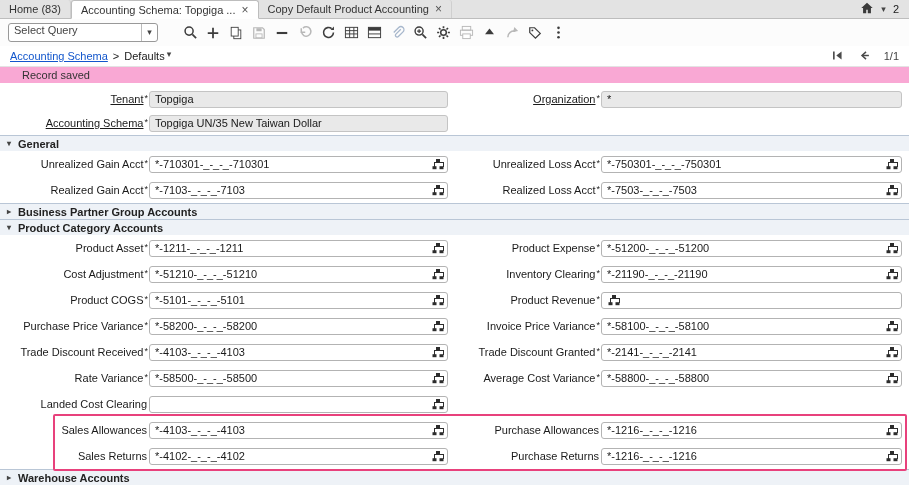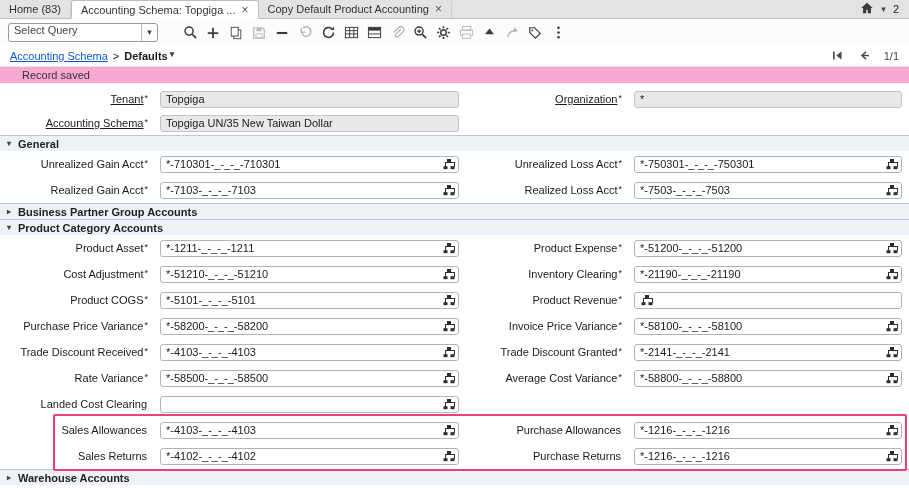--- a/index.html
+++ b/index.html
@@ -17,29 +17,29 @@
 
 .toolbar{display:flex;align-items:center;height:27px;padding:0 8px;background:#fcfcfc;gap:1px}
 .select-query{width:150px;height:19px;border:1px solid #999;border-radius:3px;background:#fff;display:flex;align-items:flex-start;color:#444;overflow:hidden;margin-right:20px;cursor:pointer}
 .sq-text{flex:1;padding:0 5px;white-space:nowrap}
 .sq-caret{width:16px;height:100%;display:flex;align-items:center;justify-content:center;border-left:1px solid #bbb}
 .tb-ic{width:22px;height:21px;display:flex;align-items:center;justify-content:center;cursor:pointer}
 
 
 .crumbrow{display:flex;align-items:center;height:21px;padding:0 10px;background:#fff;border-bottom:1px solid #e3e3e3;gap:5px}
 .crumb-link{color:#1256cc;text-decoration:underline;cursor:pointer}
-.crumb-cur{display:flex;align-items:flex-start;gap:2px;font-weight:bold;cursor:pointer}
+.crumb-cur{display:flex;align-items:flex-start;gap:2px;font-weight:normal;cursor:pointer}
 .nav-right{margin-left:auto;display:flex;align-items:center;gap:13px;color:#444}
 
 
 .statusbar{height:16px;line-height:16px;background:#f9a8d4;padding:0 22px;color:#333}
 
 
 .form{padding-top:4px}
-.frow{display:grid;grid-template-columns:148px 299px 151px auto;column-gap:12px;align-items:center;height:26px;padding-right:7px}
+.frow{display:grid;grid-template-columns:148px 299px 151px auto;column-gap:1px;align-items:center;height:26px;padding-right:7px}
 .frow.top{height:24px}
 .flabel{text-align:right;white-space:nowrap;overflow:hidden}
 .label-link{text-decoration:underline;color:#1a1a1a;cursor:pointer}
 .req{font-size:9px;vertical-align:top;margin-left:1px}
 .field{height:17px;width:100%;border:1px solid #b3b3b3;border-radius:3px;background:#fff;display:flex;align-items:center;padding:0 2px 0 5px;overflow:hidden}
 .field .val{flex:1;white-space:nowrap;overflow:hidden}
 .field.readonly{background:#e9e9e9;border-color:#c4c4c4}
 .acct-btn{width:14px;height:14px;display:flex;align-items:center;justify-content:center;flex:none;cursor:pointer}
 
 .acct-ic{position:relative;width:11px;height:11px;display:inline-block}

